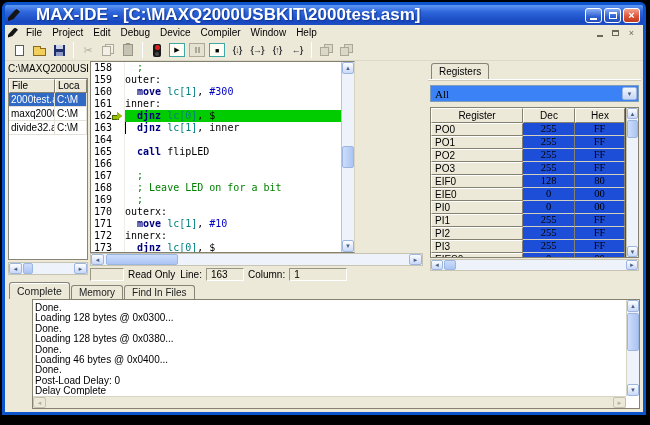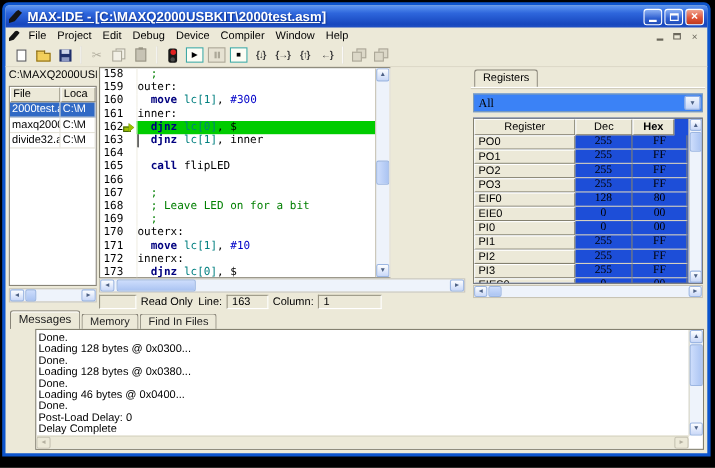--- a/index.html
+++ b/index.html
@@ -8,22 +8,22 @@
   .screen { position:relative; width:650px; height:425px; background:#000; overflow:hidden; }
 
   
   .window { position:absolute; left:2px; top:2px; width:644px; height:413px;
             background:#ECE9D8; border:3px solid #0C54CC; border-radius:6px 6px 0 0; }
   .titlebar { position:absolute; left:0; top:0; right:0; height:20px;
               background:linear-gradient(180deg,#5E97F2 0%,#2E66DC 35%,#1747BE 85%,#2050C4 100%);
               display:flex; align-items:center; padding:0 3px; border-radius:3px 3px 0 0; }
   .app-icon { width:12px; height:12px; background:#151515; flex:0 0 auto;
               clip-path:polygon(0 72%,55% 12%,72% 0,100% 22%,45% 86%,0 100%); }
-  .title-text { color:#fff; font-size:12px; font-weight:bold; margin-left:5px; flex:1;
-                white-space:nowrap; overflow:hidden; text-shadow:1px 1px 1px #103795;text-decoration:underline; }
+  .title-text { color:#fff; font-size:17px; font-weight:bold; margin-left:16px; flex:1;
+                white-space:nowrap; overflow:hidden; text-shadow:1px 1px 1px #103795; }
   .tb-btn { width:17px; height:15px; margin-left:2px; border:1px solid #fff;
             border-radius:3px; display:flex; align-items:center; justify-content:center; }
   .tb-min,.tb-max { background:linear-gradient(180deg,#8BB0F4,#2E5FD0 60%,#234FB8); }
   .tb-close { background:linear-gradient(180deg,#F0A591,#E0563A 55%,#BE3A1E); }
   .g-minbar { width:7px; height:2px; background:#fff; margin-top:7px; }
   .g-maxbox { width:8px; height:7px; border:1px solid #fff; border-top-width:2px; }
   .g-x { color:#fff; font-size:11px; font-weight:bold; line-height:1; }
 
   .menubar { position:absolute; left:0; top:20px; right:0; height:15px; display:flex;
              align-items:center; padding:0 2px; font-size:10px; color:#000; }
@@ -145,21 +145,21 @@
            font-family:"Liberation Serif", serif; font-size:11px; }
   .combo-btn { position:absolute; right:1px; top:1px; bottom:1px; width:15px;
            background:linear-gradient(180deg,#F2F7FE,#C6D6F6); border:1px solid #9CB6E2;
            border-radius:2px; display:flex; align-items:center; justify-content:center;
            color:#4D6185; font-size:6px; }
   .reg-table { position:absolute; left:2px; top:44px; right:2px; height:151px; background:#1d4ed8;
            border:1px solid #848170; overflow:hidden; font-size:10px; }
   .reg-headrow { display:flex; height:15px; }
   .reg-th { background:#ECE9D8; border:1px solid; border-color:#FFF #848170 #848170 #FFF;
             display:flex; align-items:center; justify-content:center; font-size:10px; }
-  .th-reg { width:92px; } .th-dec { width:52px; } .th-hex { width:38px;font-weight:bold; }
+  .th-reg { width:92px; } .th-dec { width:52px; } .th-hex { width:50px; }
   .reg-row { display:flex; height:13px; }
   .reg-name { width:92px; background:#ECE9D8; border:1px solid; border-color:#FFF #848170 #848170 #FFF;
             padding:0 3px; line-height:11px; overflow:hidden; }
   .reg-dec,.reg-hex { border-right:1px solid #848170; border-bottom:1px solid #D4D0C0;
             text-align:center; line-height:12px; font-family:"Liberation Serif", serif; font-size:10.5px; }
   .reg-dec { width:52px; } .reg-hex { width:50px; }
   .reg-vscroll { position:absolute; right:0; top:0; width:12px; height:100%; border-left:1px solid #C8C4B4; }
   .reg-hscroll { position:absolute; left:2px; top:196px; right:2px; height:12px; }
 
   
@@ -420,21 +420,21 @@
         <div class="sbh reg-hscroll" style="border:1px solid #C8C4B4;">
           <span class="sb-btn" style="left:0;top:0;bottom:0;width:12px;">◄</span>
           <span class="sb-thumb" style="left:13px;top:0;bottom:0;width:12px;"></span>
           <span class="sb-btn" style="right:0;top:0;bottom:0;width:12px;">►</span>
         </div>
       </div>
     </div>
 
     <div class="bottom">
       <div class="btabs">
-          <span class="btab active">Messages</span>
+          <span class="btab active">Complete</span>
           <span class="btab">Memory</span>
           <span class="btab">Find In Files</span>
         </div>
       <div class="msg-area">
         <div class="msg-lines">
             <div class="msg-line">Done.</div>
             <div class="msg-line">Loading 128 bytes @ 0x0300...</div>
             <div class="msg-line">Done.</div>
             <div class="msg-line">Loading 128 bytes @ 0x0380...</div>
             <div class="msg-line">Done.</div>

